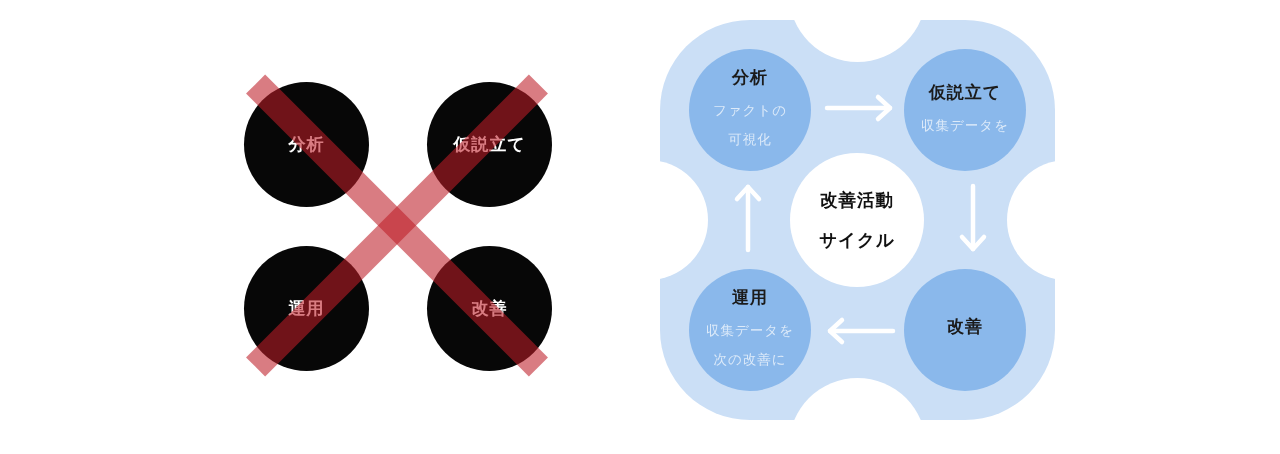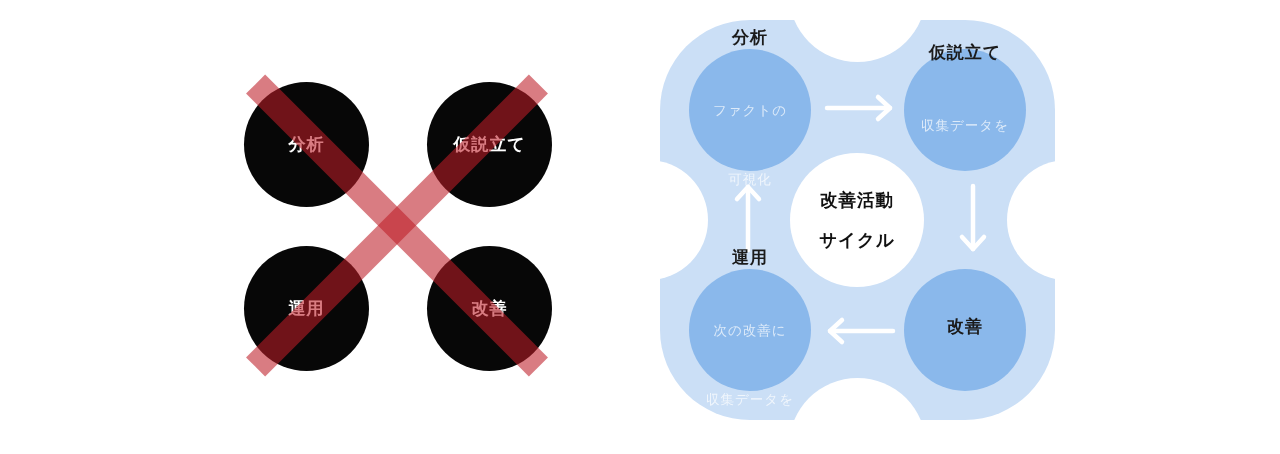--- a/index.html
+++ b/index.html
@@ -48,21 +48,21 @@
   .cc-bl{left:49px;top:269px;}
   .cc-br{left:264px;top:269px;}
   .cycle-circle .head{
     color:var(--r-heading,#1b1b1b);font-size:17px;font-weight:bold;
     letter-spacing:1px;margin-bottom:7px;
   }
   .cycle-circle .sub{
     color:var(--r-subtext,rgba(255,255,255,0.7));font-size:13.5px;
     line-height:29px;letter-spacing:1px;
   }
-  .cycle-circle .sub span{display:block;margin-top:40px;}
+  .cycle-circle .sub span{display:block;}
   .center-circle{
     position:absolute;left:150px;top:153px;width:134px;height:134px;border-radius:50%;
     background:var(--r-center_bg,#ffffff);z-index:3;
     display:flex;flex-direction:column;align-items:center;justify-content:center;
     text-align:center;
   }
   .center-circle .line{
     color:var(--r-center_text,#111111);font-size:17.5px;font-weight:bold;letter-spacing:1px;font-family:Liberation Mono, monospace;
   }
   .center-circle .line + .line{margin-top:16px;}
@@ -136,22 +136,22 @@
       <span class="head">仮説立て</span>
       <div class="sub">
         <span>収集データを</span>
         <span></span>
       </div>
     </div>
 
     <div class="cycle-circle cc-bl">
       <span class="head">運用</span>
       <div class="sub">
+        <span>収集データを</span>
         <span>次の改善に</span>
-        <span>収集データを</span>
       </div>
     </div>
 
     <div class="cycle-circle cc-br">
       <span class="head">改善</span>
     </div>
 
     <div class="center-circle">
       <span class="line">改善活動</span>
       <span class="line">サイクル</span>

